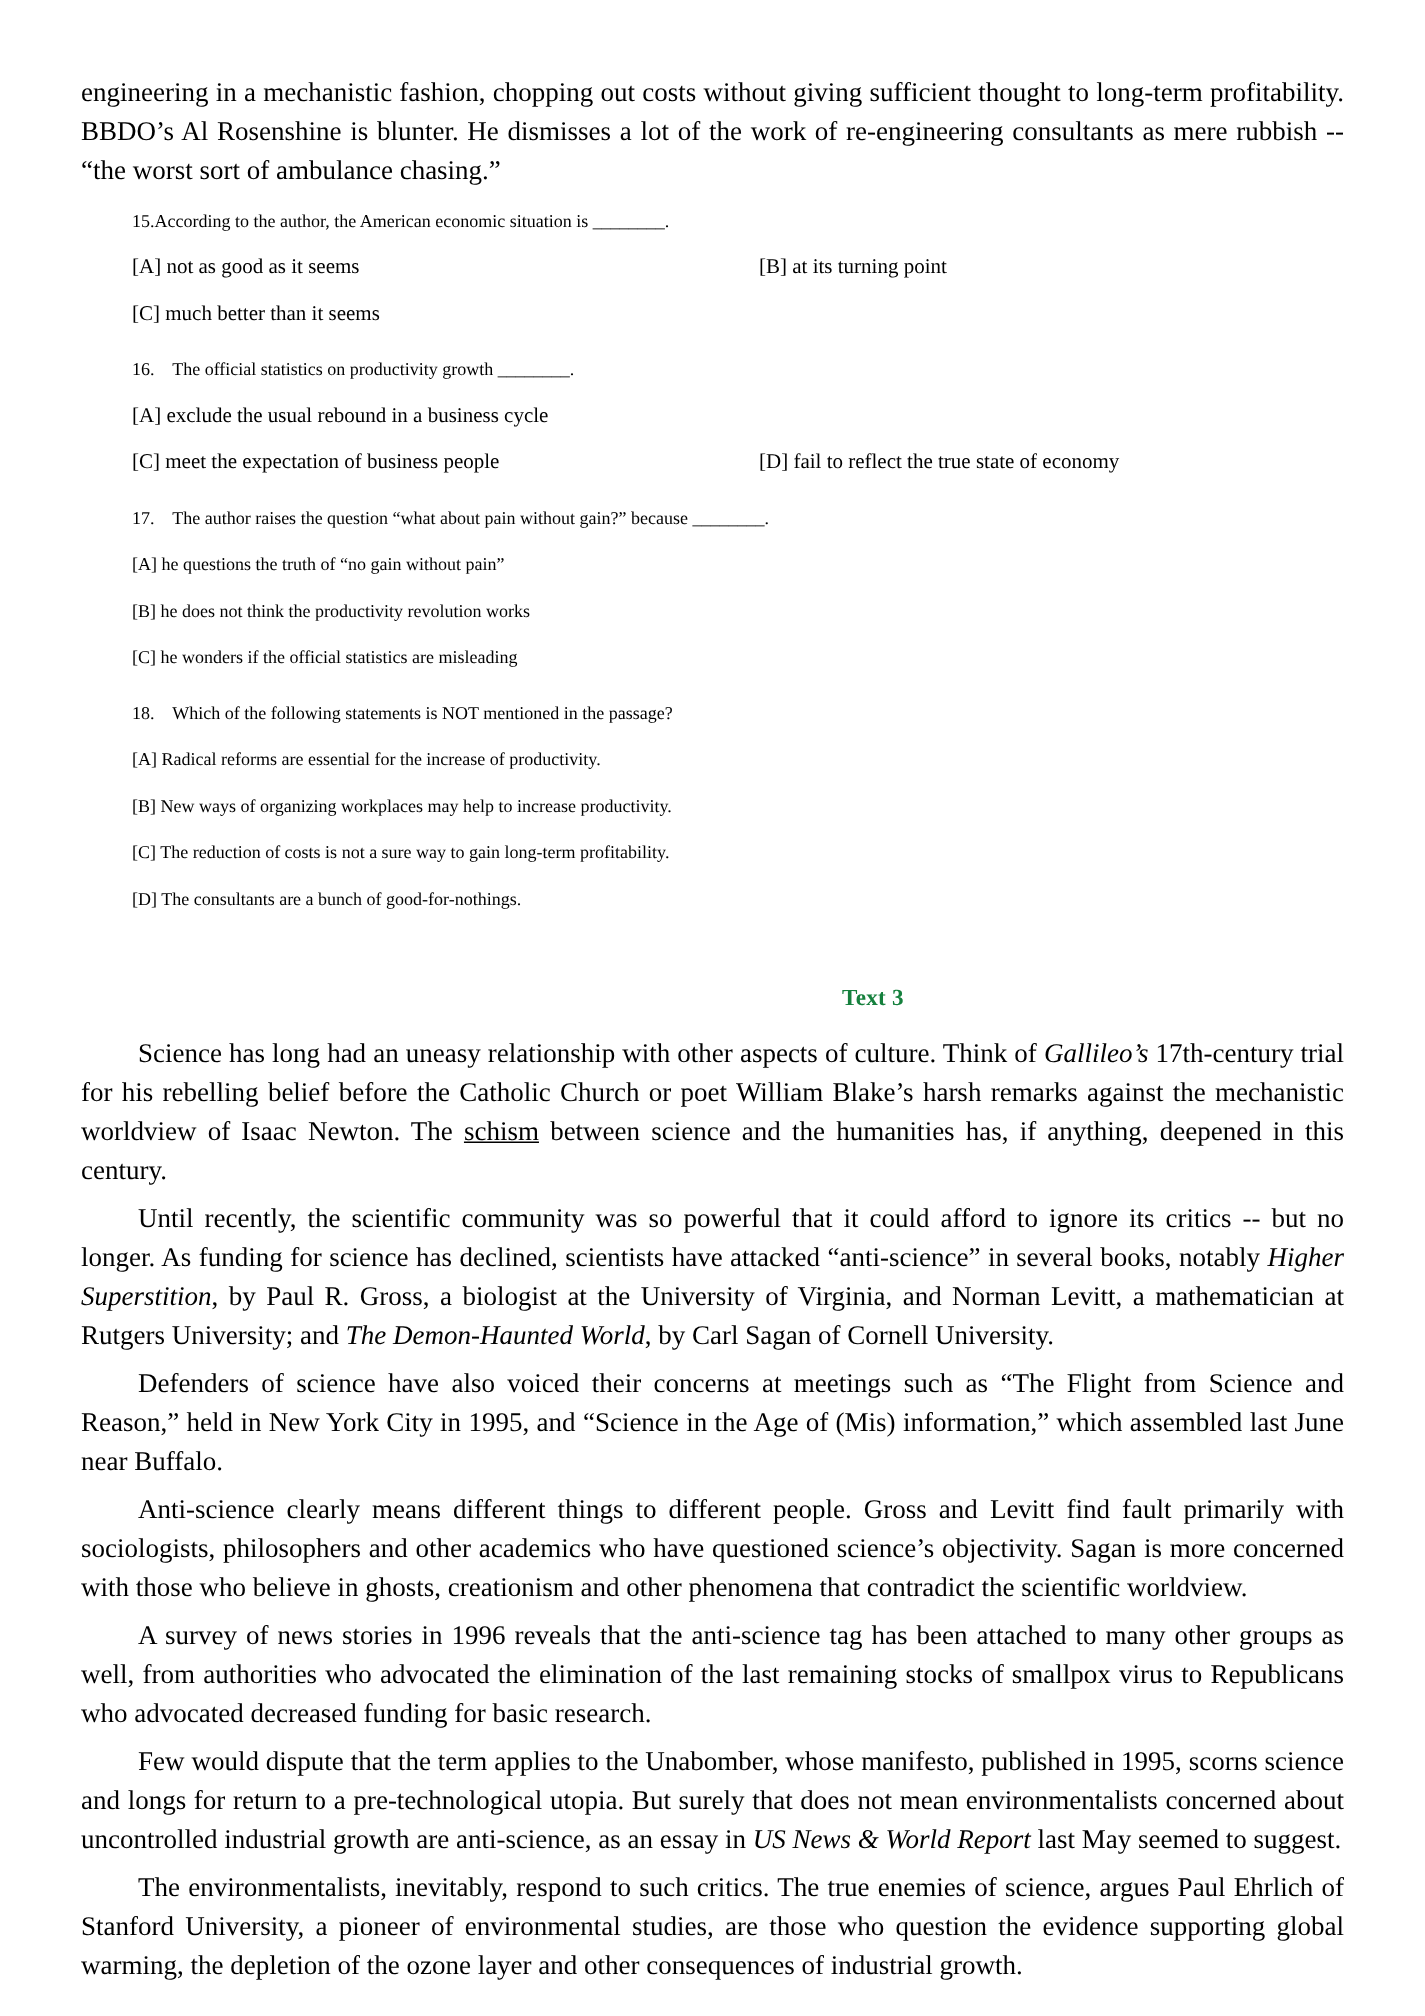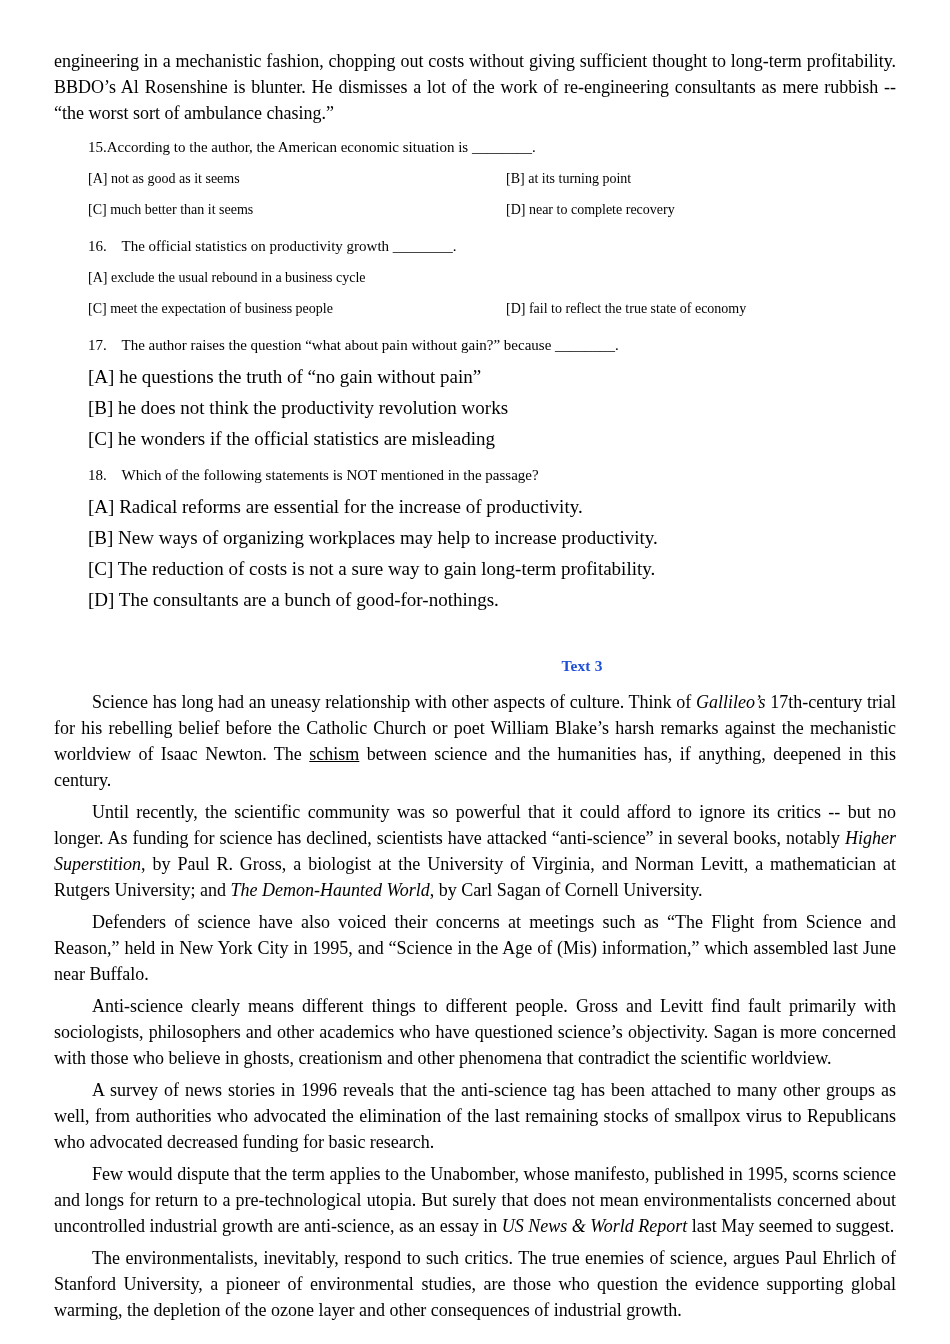--- a/index.html
+++ b/index.html
@@ -37,21 +37,21 @@
   }
   .indent-par {         
     text-indent: 38px;
   }
 
   
   .qblock {
     margin-top: 6px;
   }
   .qstem {
-    font-size: 15px;
+    font-size: 12px;
     line-height: 31px;
     padding-left: 34px;
     white-space: pre;
   }
   .qstem.tight {
     white-space: normal;
   }
   .opt-row {
     display: flex;
     font-size: 14px;
@@ -59,37 +59,37 @@
     padding-left: 34px;
   }
   .opt-col-a {
     width: 418px;
     flex: 0 0 418px;
   }
   .opt-col-b {
     flex: 1 1 auto;
   }
   .opt-single {
-    font-size: 19px;
+    font-size: 12px;
     line-height: 31px;
     padding-left: 34px;
   }
 
   
   .text-heading-wrap {
     margin-top: 42px;
     margin-bottom: 14px;
     text-align: center;
     padding-left: 214px;
   }
   .text-heading {
     display: inline-block;
     font-weight: bold;
     font-size: 15.4px;
-    color: #1d4ed8;
+    color: #15803d;
     letter-spacing: .2px;
   }
 
   .passage {
     margin-top: 0;
   }
   .passage p {
     margin: 0;
   }
   .passage p + p {
@@ -108,21 +108,20 @@
     <p class="body-par cont-par">engineering in a mechanistic fashion, chopping out costs without giving sufficient thought to long-term profitability. BBDO’s Al Rosenshine is blunter. He dismisses a lot of the work of re-engineering consultants as mere rubbish -- “the worst sort of ambulance chasing.”</p>
 
     <div class="qblock">
       <div class="qstem tight">15.According to the author, the American economic situation is ________.</div>
       <div class="opt-row">
         <div class="opt-col-a">[A] not as good as it seems</div>
         <div class="opt-col-b">[B] at its turning point</div>
       </div>
       <div class="opt-row">
         <div class="opt-col-a">[C] much better than it seems</div>
-        <div class="opt-col-b">[D] near to complete recovery</div>
       </div>
     </div>
 
     <div class="qblock">
       <div class="qstem">16.    The official statistics on productivity growth ________.</div>
       <div class="opt-row">
         <div class="opt-col-a">[A] exclude the usual rebound in a business cycle</div>
       </div>
       <div class="opt-row">
         <div class="opt-col-a">[C] meet the expectation of business people</div>

